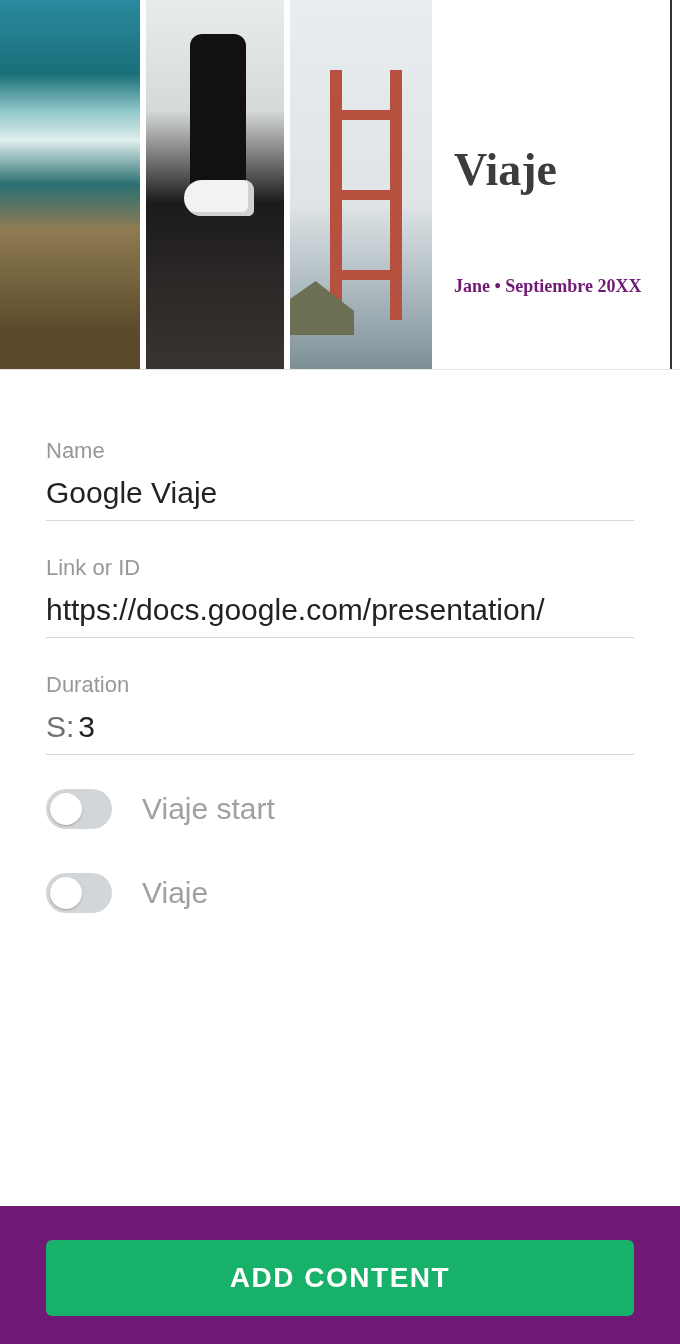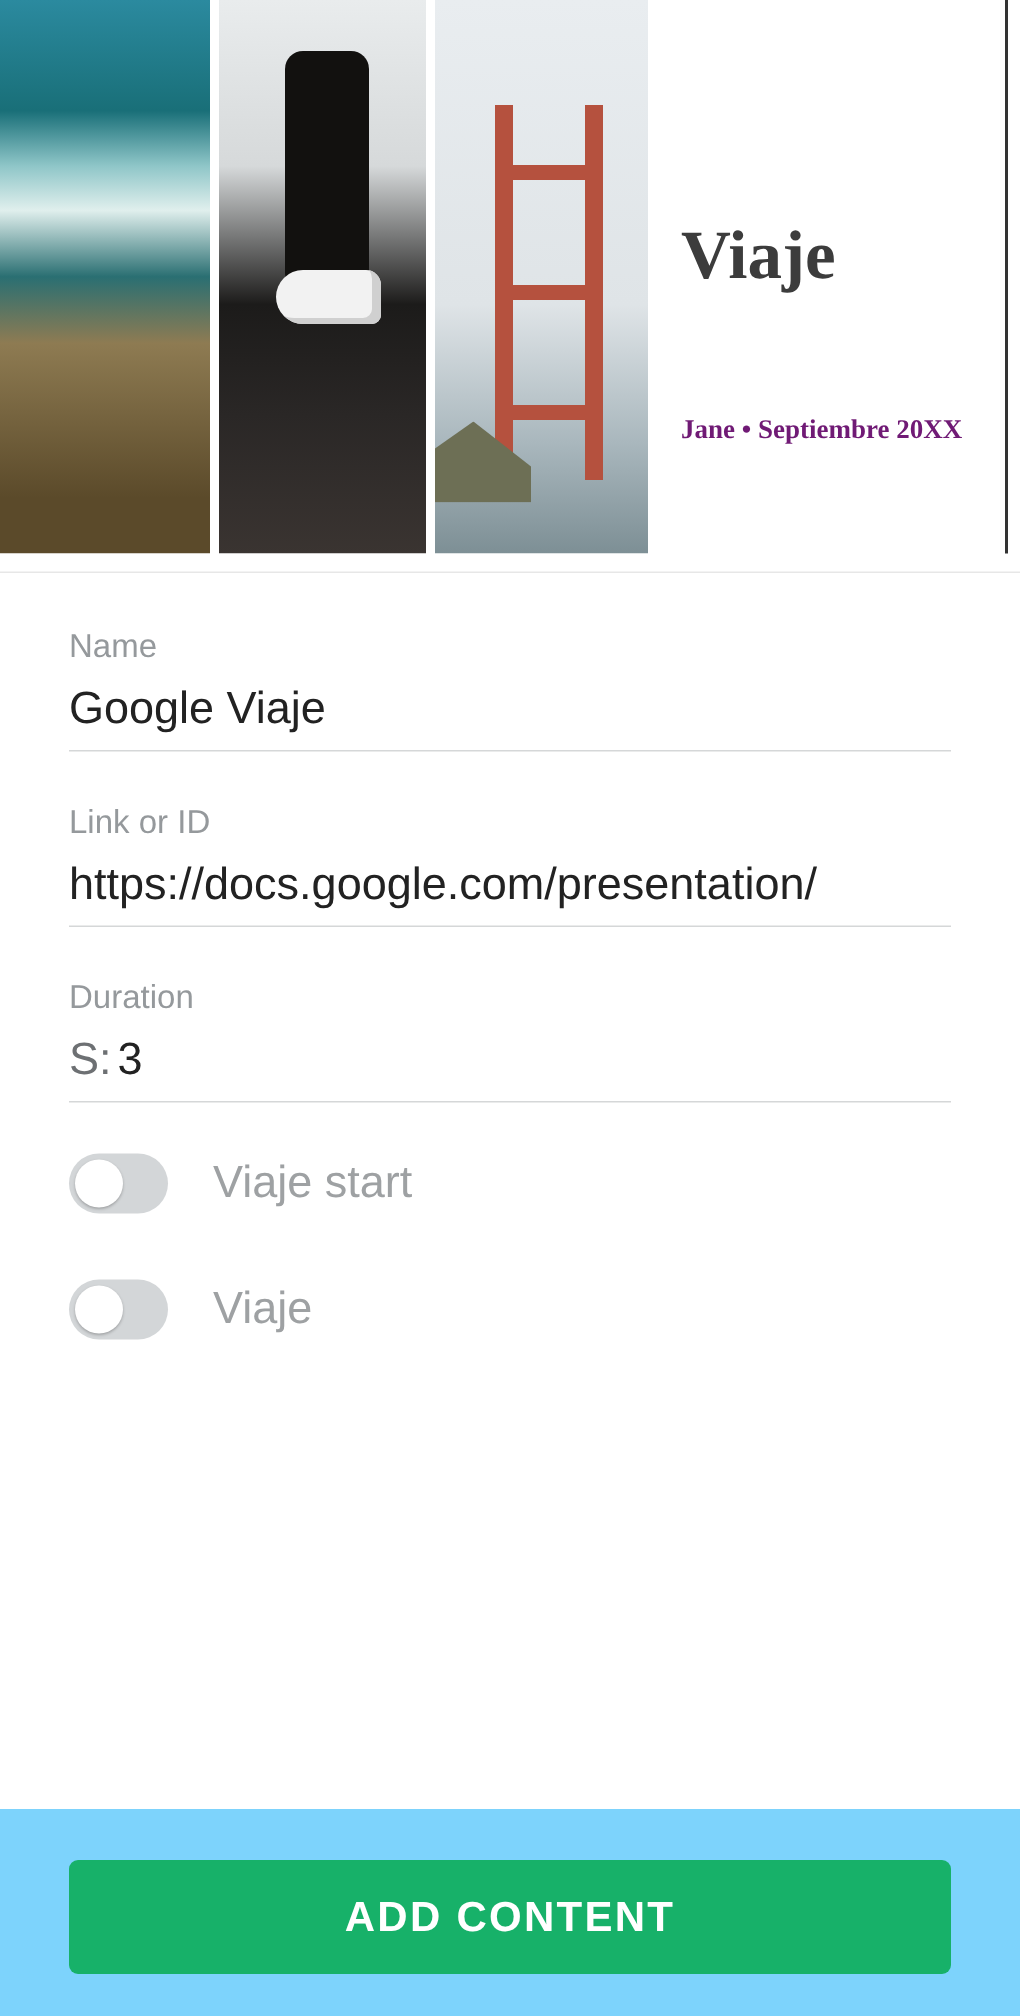--- a/index.html
+++ b/index.html
@@ -32,39 +32,39 @@
   }
   .preview .img3::after{ 
     content:""; position:absolute; left:0; bottom:34px; width:64px; height:60px; background:#6d6f55; clip-path:polygon(0 100%,0 40%,40% 10%,100% 60%,100% 100%);
   }
   .preview .text-col { flex: 1; padding: 0 22px; display:flex; flex-direction:column; justify-content:center; }
   .preview .title { font-family: Georgia, 'Times New Roman', serif; font-size: 46px; font-weight: 700; color:#3c3c3c; margin-top:70px; }
   .preview .byline { font-family: Georgia, 'Times New Roman', serif; font-size: 18px; font-weight: 700; color:#701a75; margin-top:80px; }
   .preview .gap { width: 6px; background:#fff; }
 
   
-  .form { flex:1; padding: 36px 46px 0 46px; border-top:1px solid #e7e7e7;margin-top:12px; }
+  .form { flex:1; padding: 68px 46px 0 46px; border-top:1px solid #e7e7e7; }
   .field { margin-bottom: 34px; }
   .label { font-size: 22px; color:#95999c; margin-bottom: 12px; }
   .value-row { font-size: 30px; color:#222; padding-bottom: 10px; border-bottom:1px solid #d5d7d8; white-space: nowrap; overflow:hidden; }
   .duration-row { display:flex; align-items:baseline; gap:4px; }
   .duration-prefix { font-size:30px; color:#6d7073; }
   .duration-val { font-size:30px; color:#222; }
 
   .toggle-row { display:flex; align-items:center; gap:30px; margin-top: 16px; margin-bottom: 44px; }
   .toggle {
     width:66px; height:40px; border-radius:20px; background:#d3d6d8; position:relative; cursor:pointer;
   }
   .toggle::after{
     content:""; position:absolute; top:4px; left:4px; width:32px; height:32px; background:#fff; border-radius:50%; box-shadow:0 1px 2px rgba(0,0,0,.25);
   }
   .toggle-label { font-size:30px; color:#9ea1a3; }
 
   
-  .footer { background:#7dd3fc; padding: 34px 46px 28px 46px; }
+  .footer { background:#701a75; padding: 34px 46px 28px 46px; }
   .add-btn {
     width:100%; height:76px; background:#17b169; color:#fff; border:none; border-radius:6px;
     font-size:28px; font-weight:700; letter-spacing:1.5px; cursor:pointer;
   }
 </style>
 </head>
 <body>
 
 <div class="container">
 

